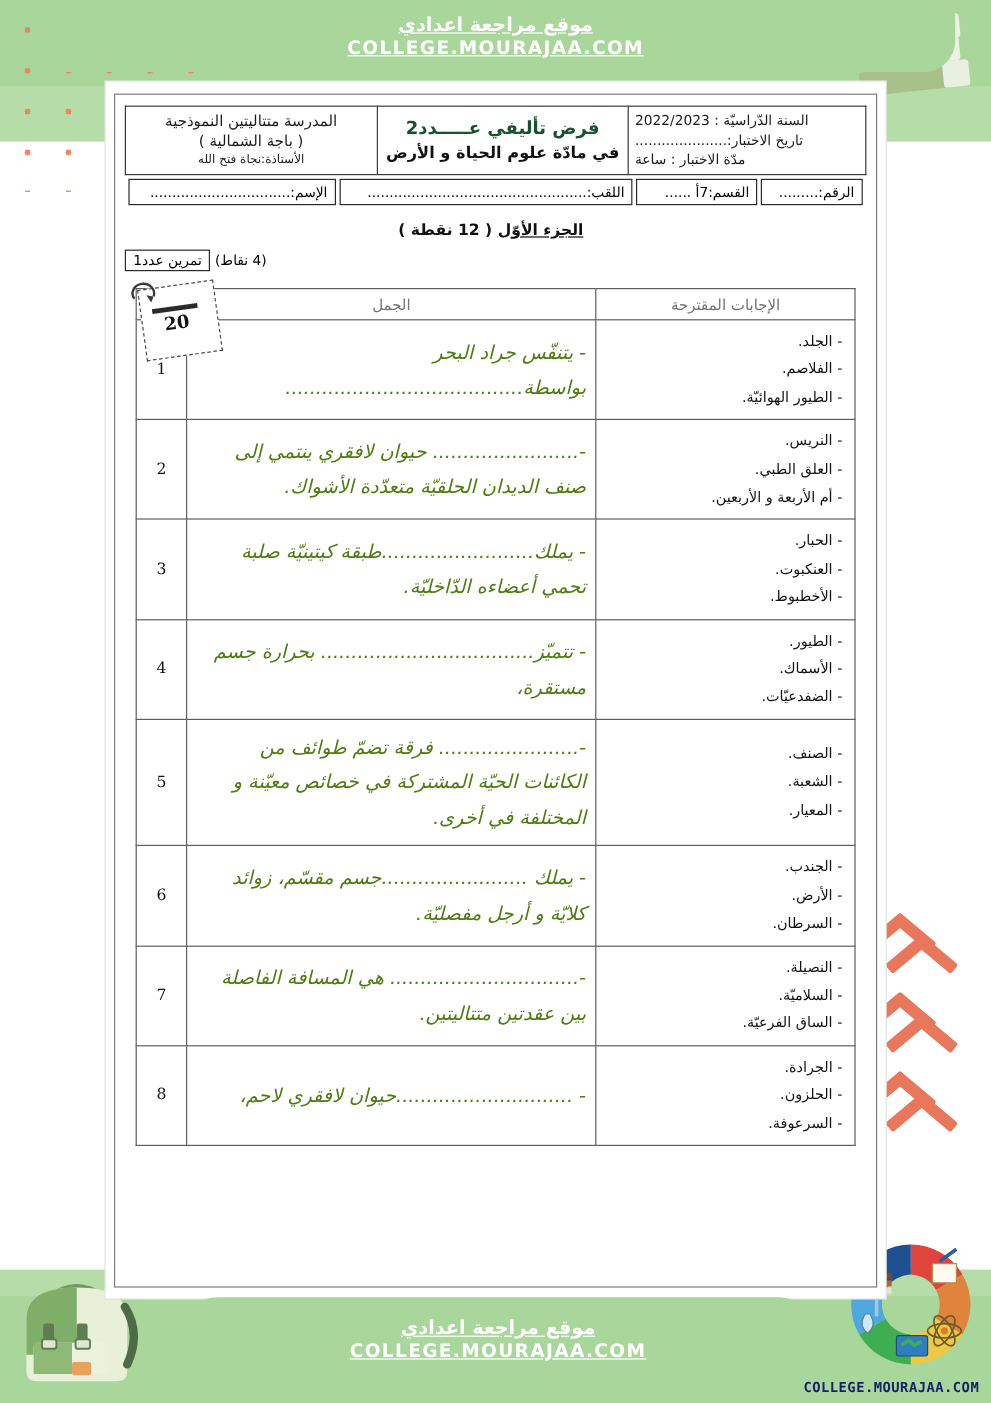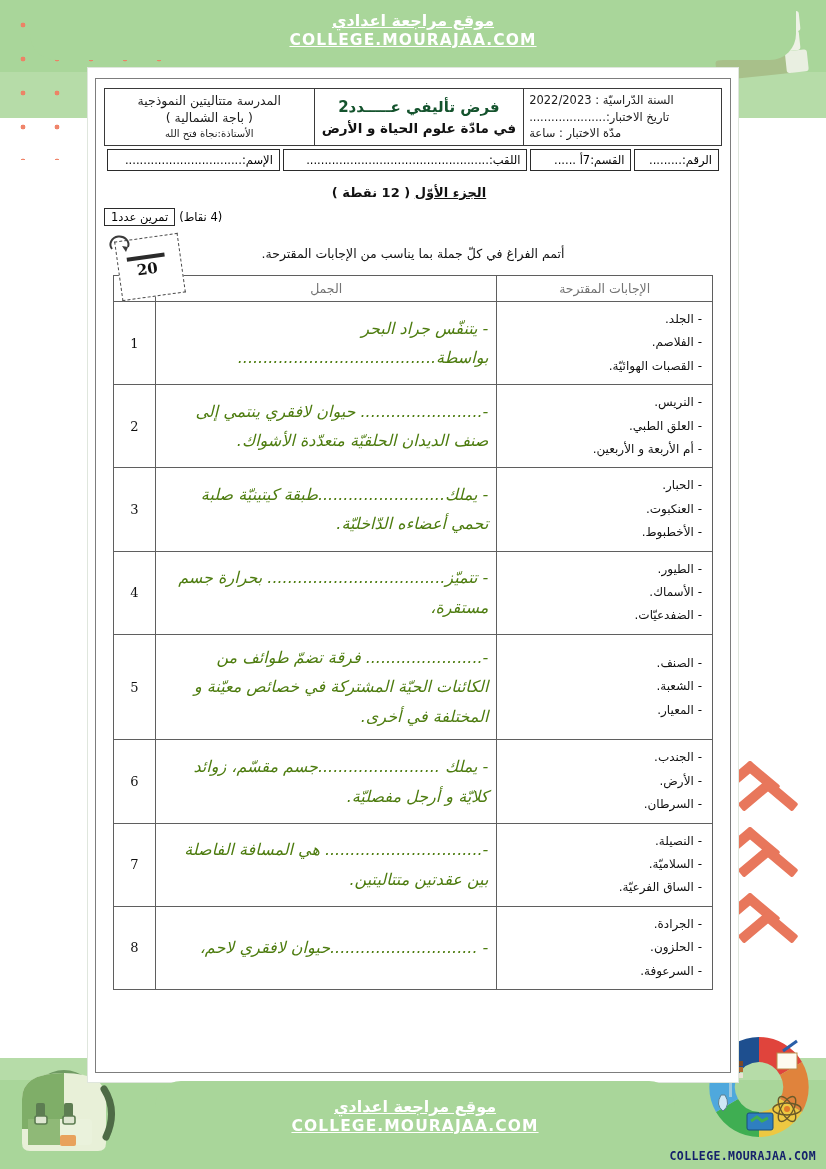--- a/index.html
+++ b/index.html
@@ -260,21 +260,20 @@
   <div class="part-line">
     <span class="u">الجزء الأوّل</span>
     <span>( 12 نقطة )</span>
   </div>
 
   <div class="ex-wrap">
     <span class="ex-pts">(4 نقاط)</span>
     <span class="ex-box">تمرين عدد1</span>
   </div>
 
-  <div class="instruction">أتمم الفراغ في كلّ جملة بما يناسب من الإجابات المقترحة.</div>
 
   <div class="note">
     <div class="shadow"></div>
     <div class="paper-tilt"></div>
     <div class="frac">
       <div class="bar"></div>
       <div class="den">20</div>
     </div>
     <div class="arrow">
       <svg width="30" height="24" viewBox="0 0 30 24">
@@ -295,21 +294,21 @@
         <th>الإجابات المقترحة</th>
         <th>الجمل</th>
         <th></th>
       </tr>
     </thead>
     <tbody id="qbody">
         <tr>
           <td class="ans">
             <div>- الجلد.</div>
             <div>- الفلاصم.</div>
-            <div>- القصبات الهوائيّة.</div>
+            <div>- الطيور الهوائيّة.</div>
           </td>
           <td class="sent">- يتنفّس جراد البحر بواسطة.......................................</td>
           <td class="num">1</td>
         </tr>
         <tr>
           <td class="ans">
             <div>- النريس.</div>
             <div>- العلق الطبي.</div>
             <div>- أم الأربعة و الأربعين.</div>
           </td>

